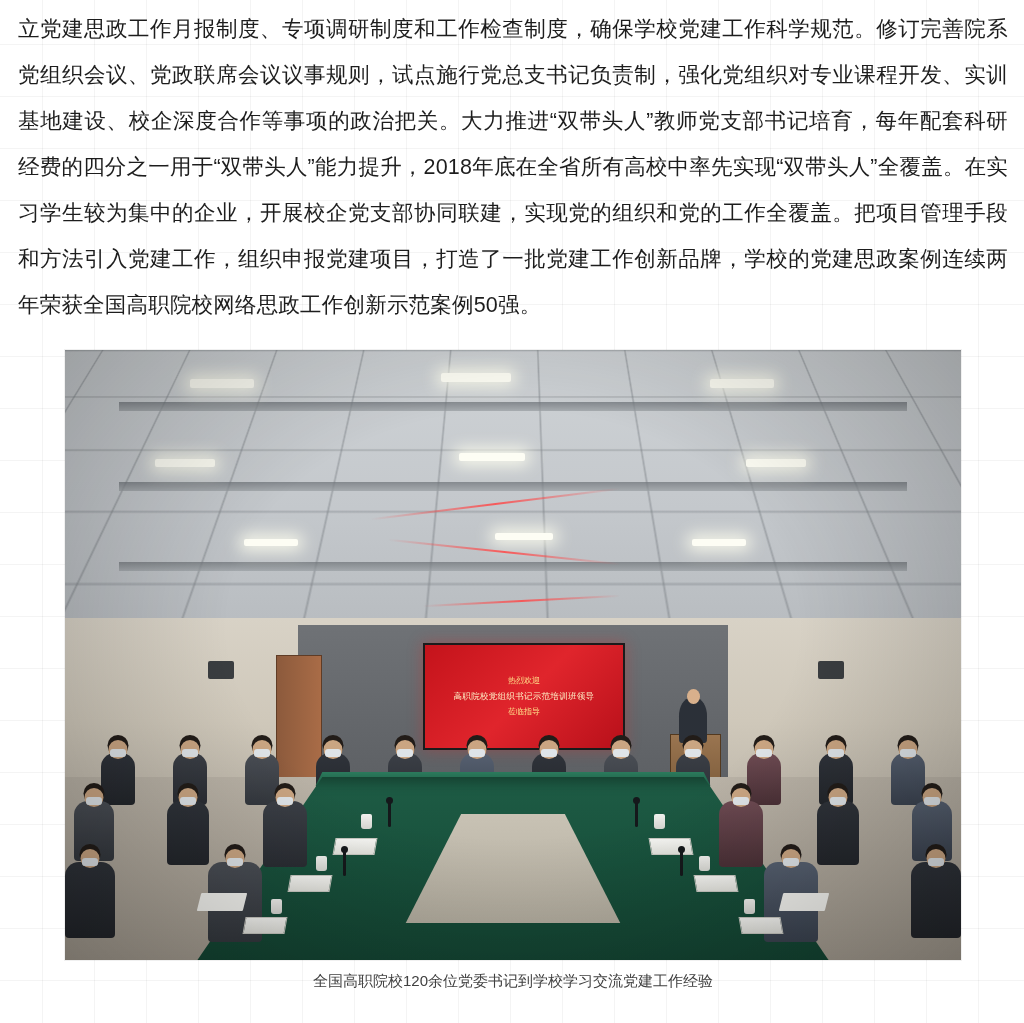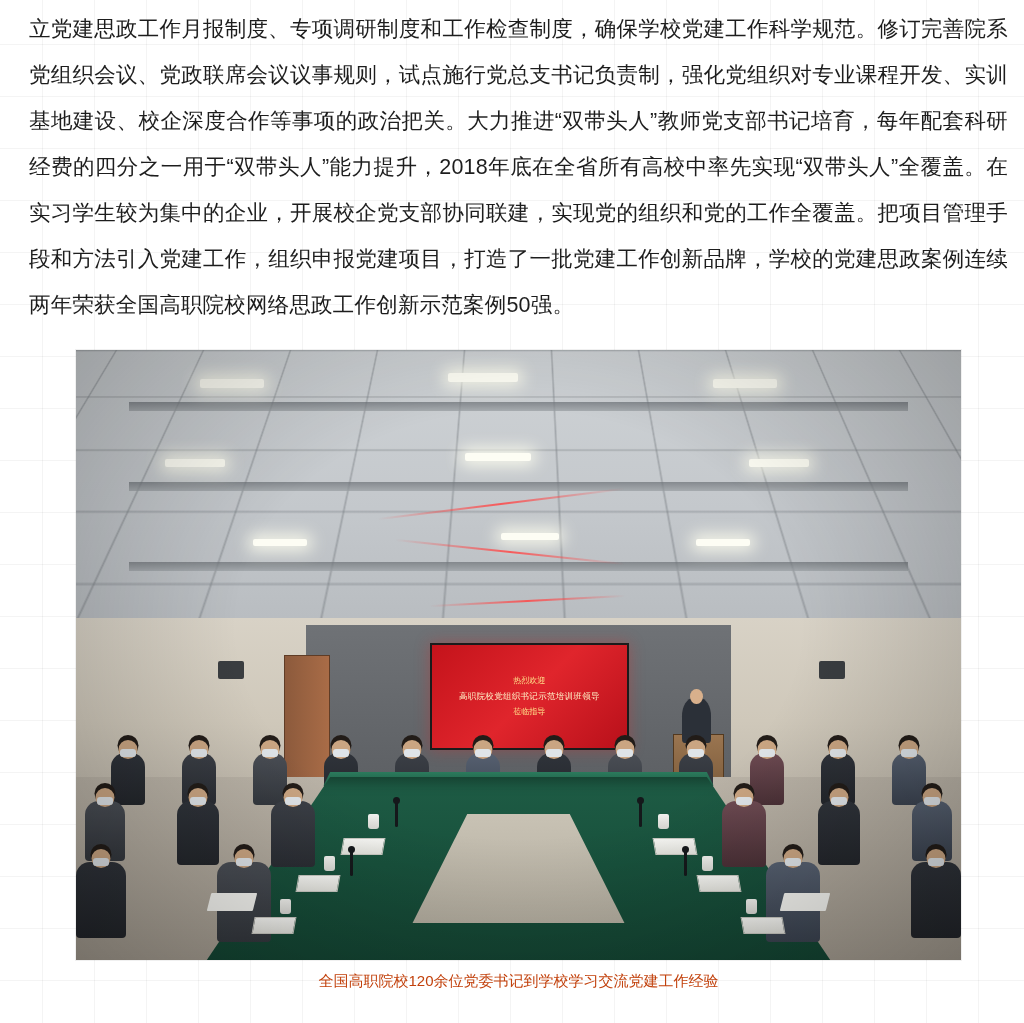--- a/index.html
+++ b/index.html
@@ -23,21 +23,21 @@
     background-image:
       linear-gradient(to right, rgba(0,0,0,0.045) 1px, transparent 1px),
       linear-gradient(to bottom, rgba(0,0,0,0.045) 1px, transparent 1px);
     background-size: 52px 52px;
     background-position: -10px -8px;
   }
 
   .content {
     position: relative;
     z-index: 2;
-    padding: 6px 14px 0 27px;
+    padding: 6px 14px 0 16px;
     box-sizing: border-box;
   }
 
   .article-body {
     font-size: 21.5px;
     line-height: 46px;
     color: #1d1d1d;
     text-align: justify;
     letter-spacing: 0.2px;
     font-family: "Liberation Sans", "DejaVu Sans", sans-serif;
@@ -306,21 +306,21 @@
     position: absolute;
     inset: 0;
     background: radial-gradient(ellipse at 50% 45%, rgba(0,0,0,0) 45%, rgba(0,0,0,0.28) 100%);
     pointer-events: none;
   }
 
   .caption {
     margin-top: 10px;
     text-align: center;
     font-size: 15px;
-    color: #c2410c;
+    color: #404040;
     line-height: 1.5;
     font-family: "Liberation Sans", "DejaVu Sans", sans-serif;
   }
 </style>
 </head>
 <body>
 
 <div class="page"></div>
 
 <div class="content">

